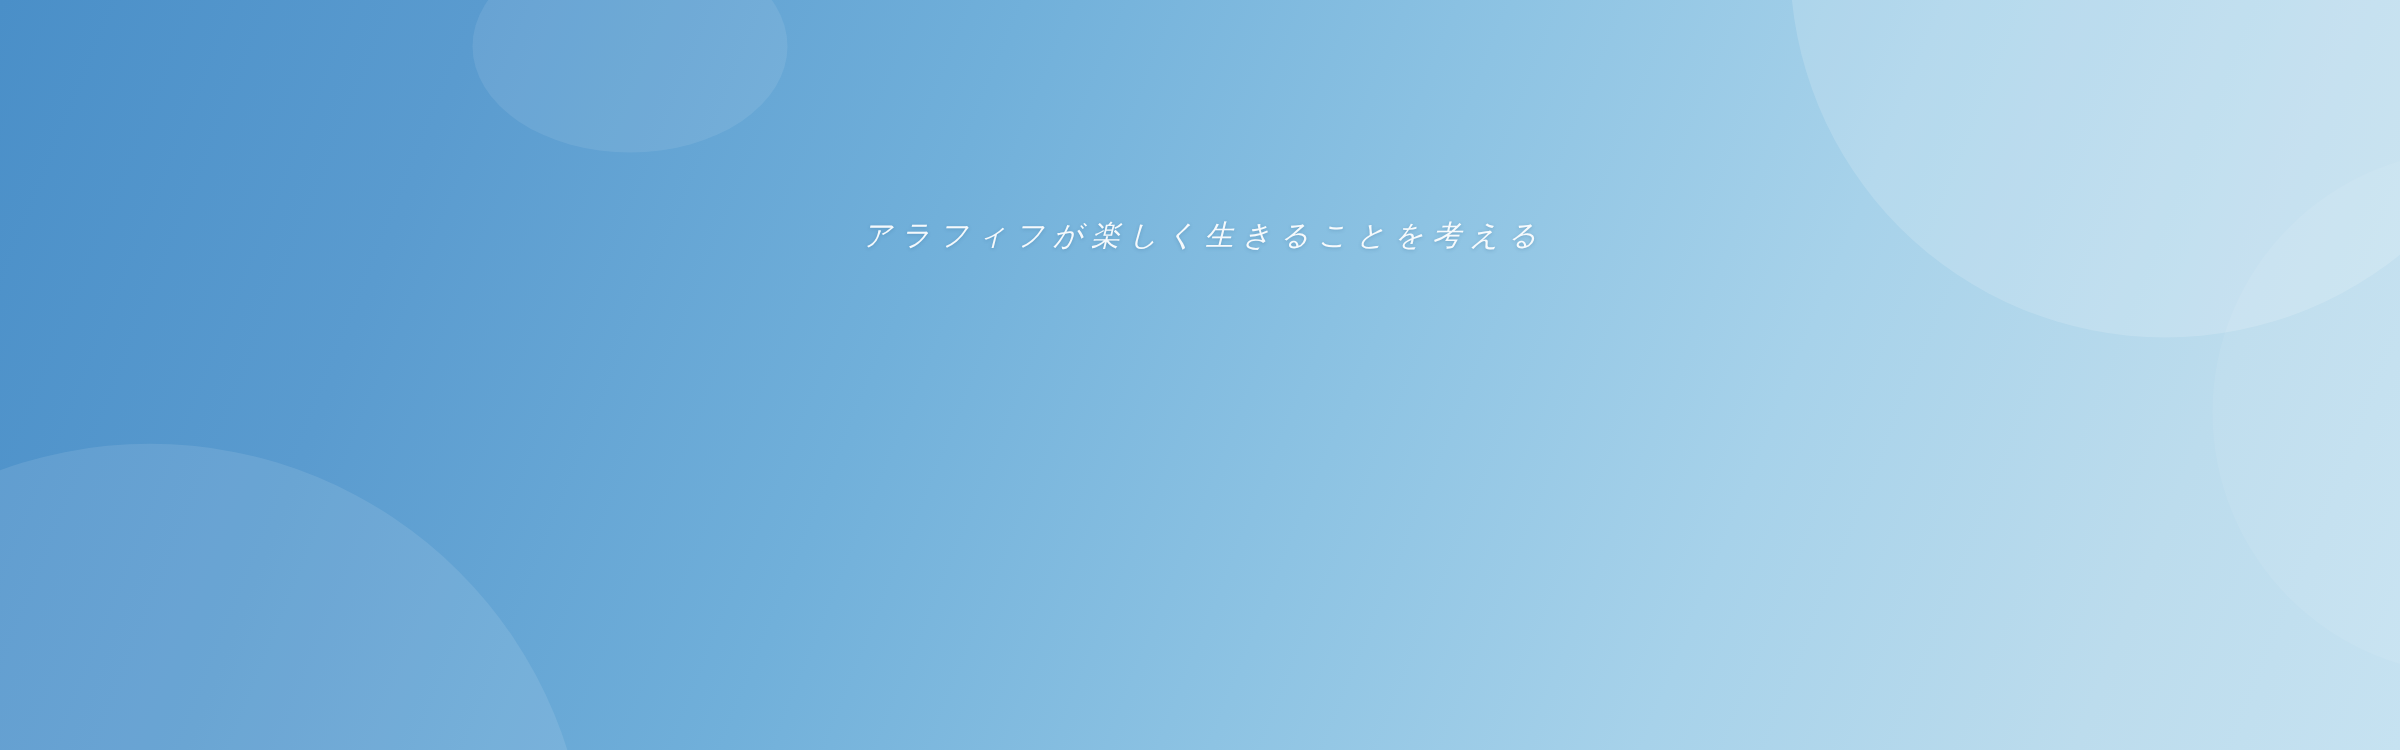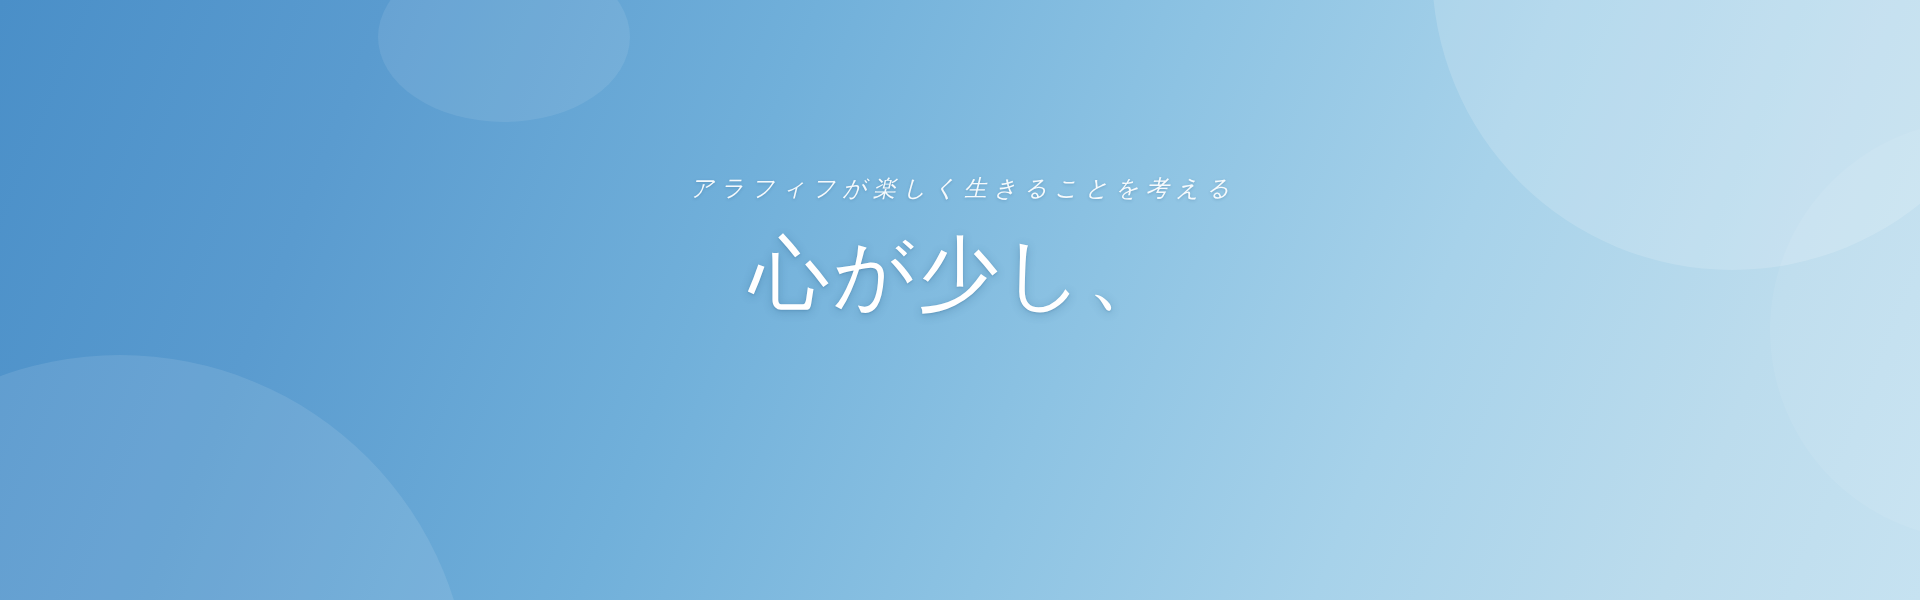--- a/index.html
+++ b/index.html
@@ -128,18 +128,17 @@
   <div class="deco" id="deco-circle-top-left"></div>
   <div class="deco" id="deco-circle-bottom-left"></div>
   <div class="deco" id="deco-circle-top-right"></div>
   <div class="deco" id="deco-circle-far-right"></div>
 
   <div id="hero-content">
 
     <div id="hero-tagline">アラフィフが楽しく生きることを考える</div>
 
     <h1 id="hero-title">
-      <span class="title-line">心が少し、</span>
     </h1>
 
 
   </div>
 </div>
 
 </body></html>

